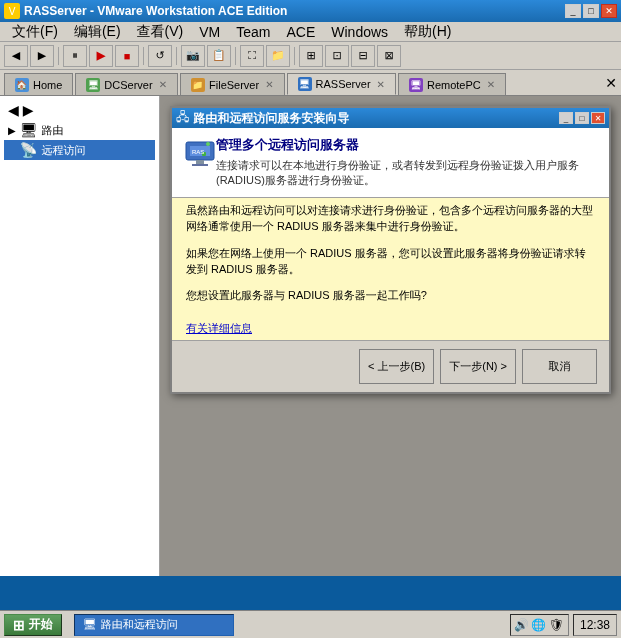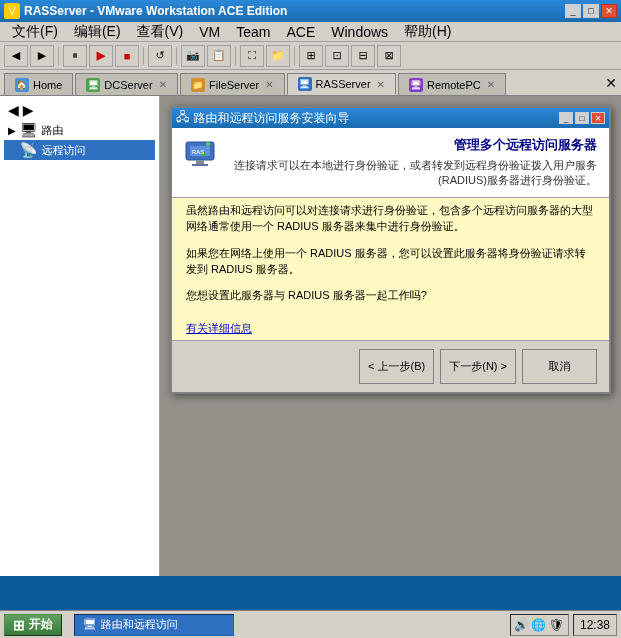--- a/index.html
+++ b/index.html
@@ -188,21 +188,21 @@
       background: linear-gradient(to bottom, #2b88d8, #1a6bb0);
       height: 20px;
       display: flex;
       align-items: center;
       justify-content: space-between;
       padding: 0 4px;
       color: white;
     }
     .dialog-title-text {
       font-size: 12px;
-      font-weight: normal;
+      font-weight: bold;
       color: white;
       text-align: right;
     }
     .dialog-title-controls {
       display: flex;
       gap: 2px;
     }
     .dialog-title-btn {
       width: 14px;
       height: 12px;
@@ -216,22 +216,20 @@
       color: #000;
     }
     .dialog-title-btn.close-btn { background: #e05030; color: white; }
 
     .dialog-header {
       background: white;
       padding: 8px 12px;
       border-bottom: 1px solid #a0a0a0;
       display: flex;
       align-items: flex-start;
-      gap: 12px;
-      text-align: right;
     }
     .dialog-header-icon {
       width: 32px;
       height: 32px;
       flex-shrink: 0;
       margin-top: 2px;
     }
     .dialog-header-content {
       flex: 1;
     }

